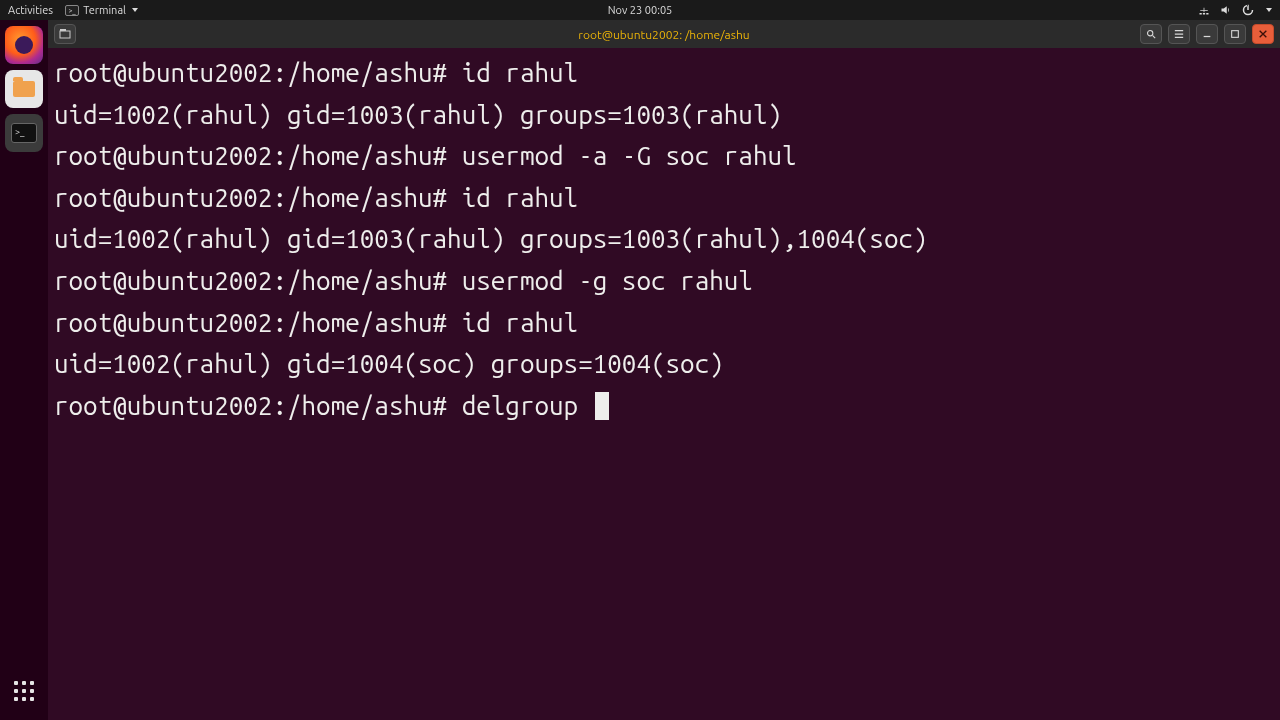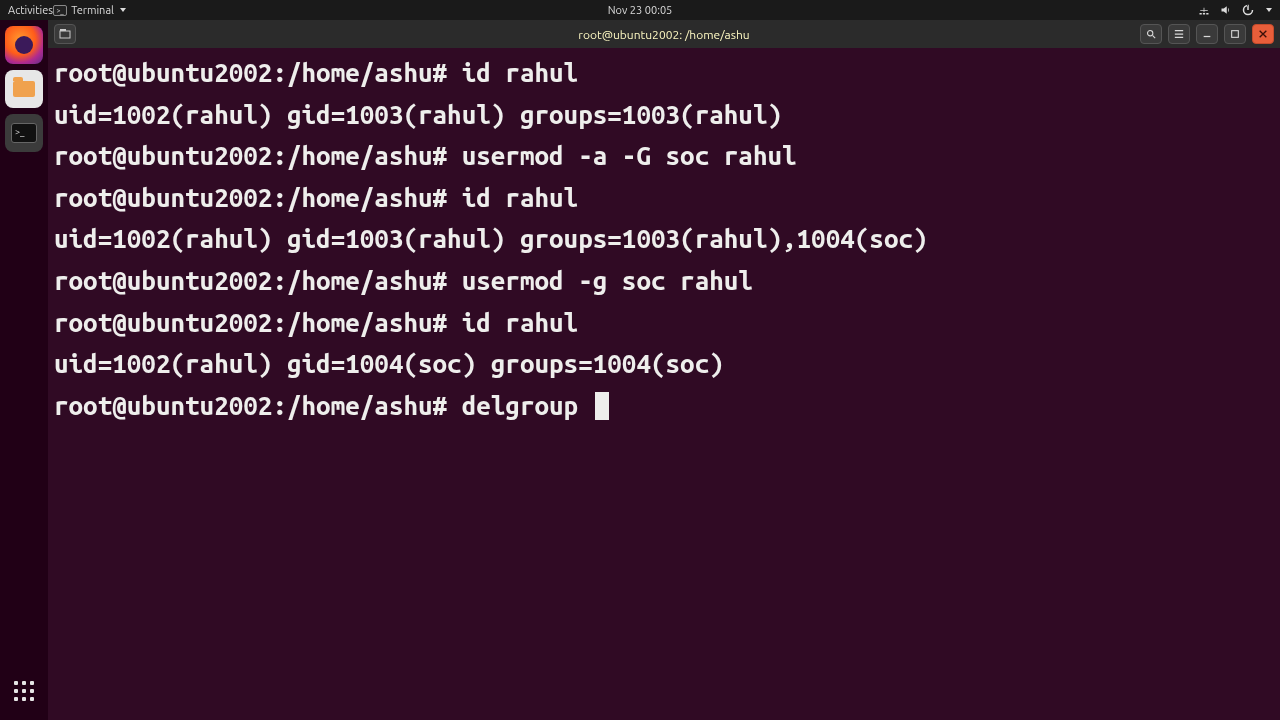--- a/index.html
+++ b/index.html
@@ -10,21 +10,21 @@
   .top-panel {
     height: 20px;
     background: #1a1a1a;
     color: #dcdcdc;
     display: flex;
     align-items: center;
     font-size: 11px;
     padding: 0 8px;
     position: relative;
   }
-  .top-panel .left { display: flex; gap: 0; align-items: center; text-align: center; }
+  .top-panel .left { display: flex; gap: 12px; align-items: center; text-align: center; }
   .top-panel .center { position: absolute; left: 50%; transform: translateX(-50%); }
   .top-panel .right { margin-left: auto; display: flex; gap: 10px; align-items: center; }
   .top-panel .menu-item { display: flex; align-items: center; gap: 4px; cursor: pointer; }
   .tri-down { display:inline-block; width:0; height:0; border-left:3px solid transparent; border-right:3px solid transparent; border-top:4px solid #dcdcdc; margin-left:2px;}
   .panel-icon svg { width: 12px; height: 12px; fill: #dcdcdc; display:block; }
   .term-glyph {
     width: 14px; height: 11px; background:#222; border:1px solid #888; border-radius:2px;
     display:inline-flex; align-items:center; justify-content:center; font-size:7px; color:#ccc;
   }
 
@@ -77,21 +77,21 @@
     left: 48px; top: 20px; right: 0; bottom: 0;
     background: #300a24;
     display: flex; flex-direction: column;
   }
   .titlebar {
     height: 28px;
     background: #2b2b2b;
     display: flex; align-items: center;
     padding: 0 6px;
     gap: 6px;
-    color: #fef9c3;
+    color: #eab308;
     font-size: 12px;
   }
   .titlebar .new-tab {
     width: 22px; height: 20px; border:1px solid #555; border-radius:4px; background:#3a3a3a;
     display:flex; align-items:center; justify-content:center; cursor:pointer;
   }
   .titlebar .title { position:absolute; left:50%; transform:translateX(-50%); font-size:12px; }
   .titlebar .right-ctrls { margin-left:auto; display:flex; gap:6px; align-items:center; }
   .tb-btn {
     width:22px; height:20px; border-radius:4px; background:#3a3a3a; border:1px solid #555;
@@ -107,21 +107,21 @@
     background: #300a24;
     color: #eeeeec;
     font-family: "Ubuntu Mono", "DejaVu Sans Mono", Consolas, monospace;
     font-size: 26px;
     line-height: 1.6;
     padding: 4px 6px 6px 6px;
     white-space: pre-wrap;
     word-break: break-all;
     overflow: hidden;
   }
-  .term-line { display:block;font-weight:bold; }
+  .term-line { display:block; }
   .cursor {
     display:inline-block;
     width: 14px; height: 28px;
     background: #eeeeec;
     vertical-align: text-bottom;
     margin-left: 2px;
   }
 </style>
 </head>
 <body>

